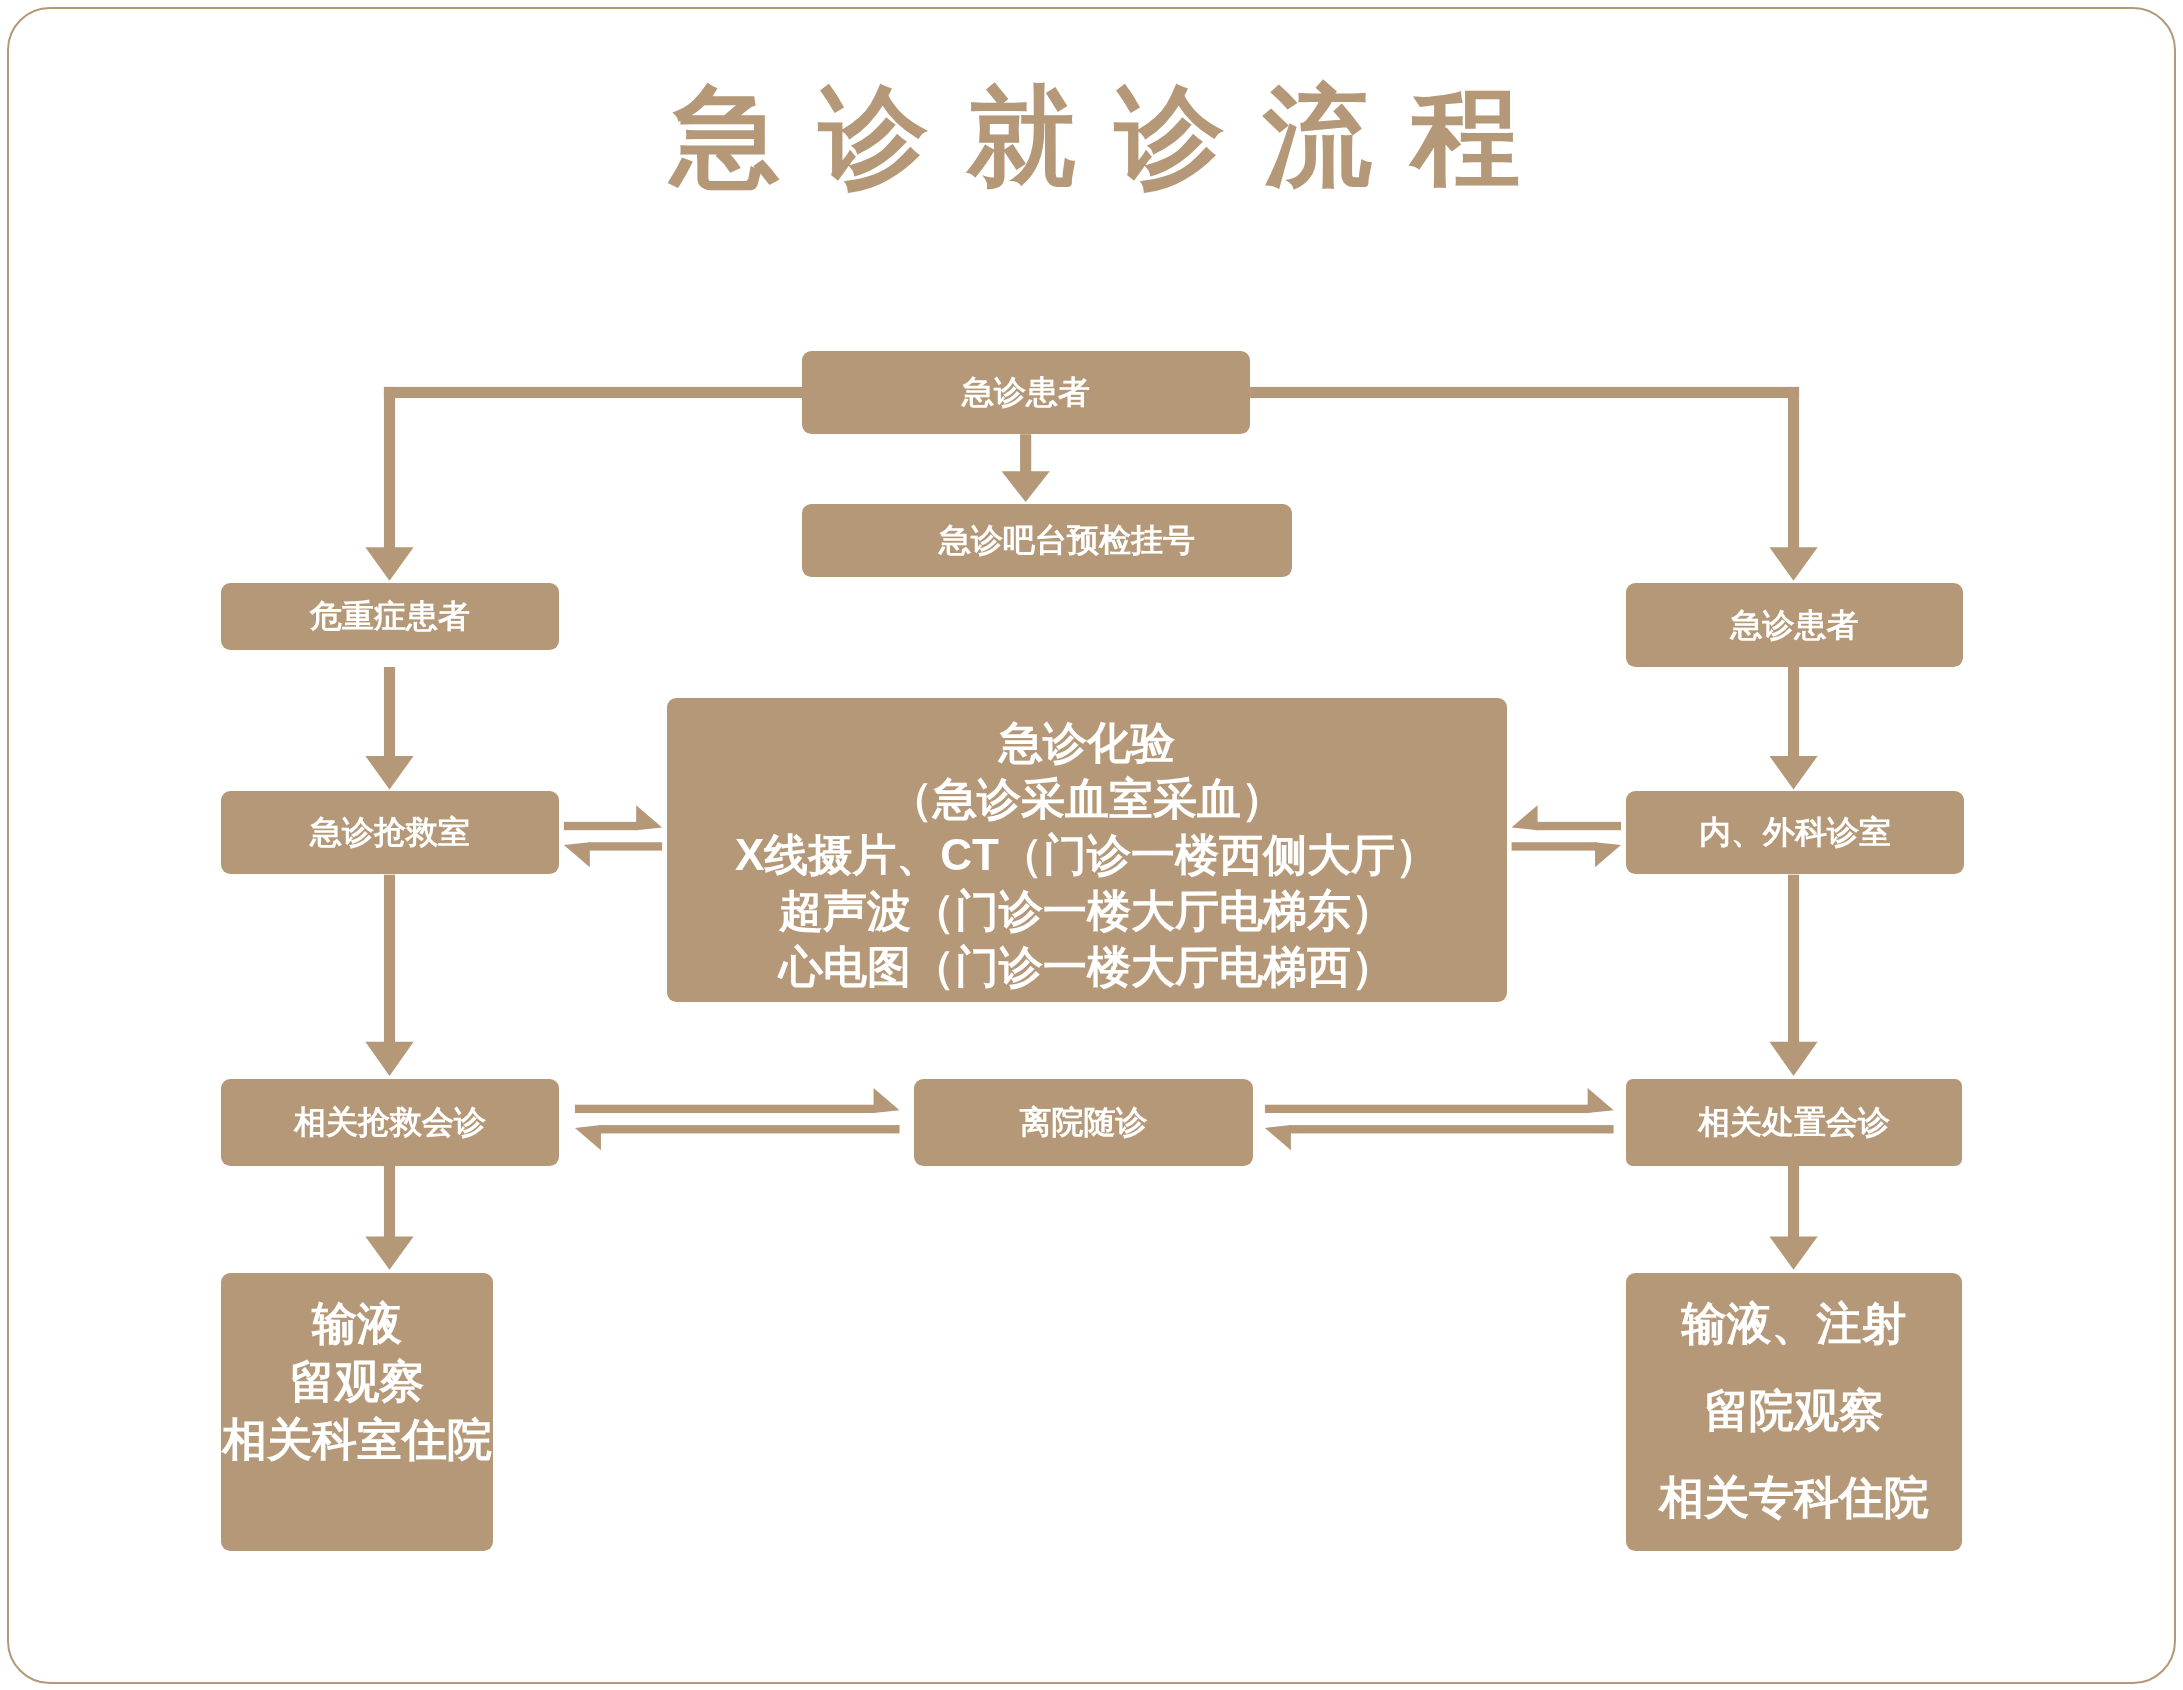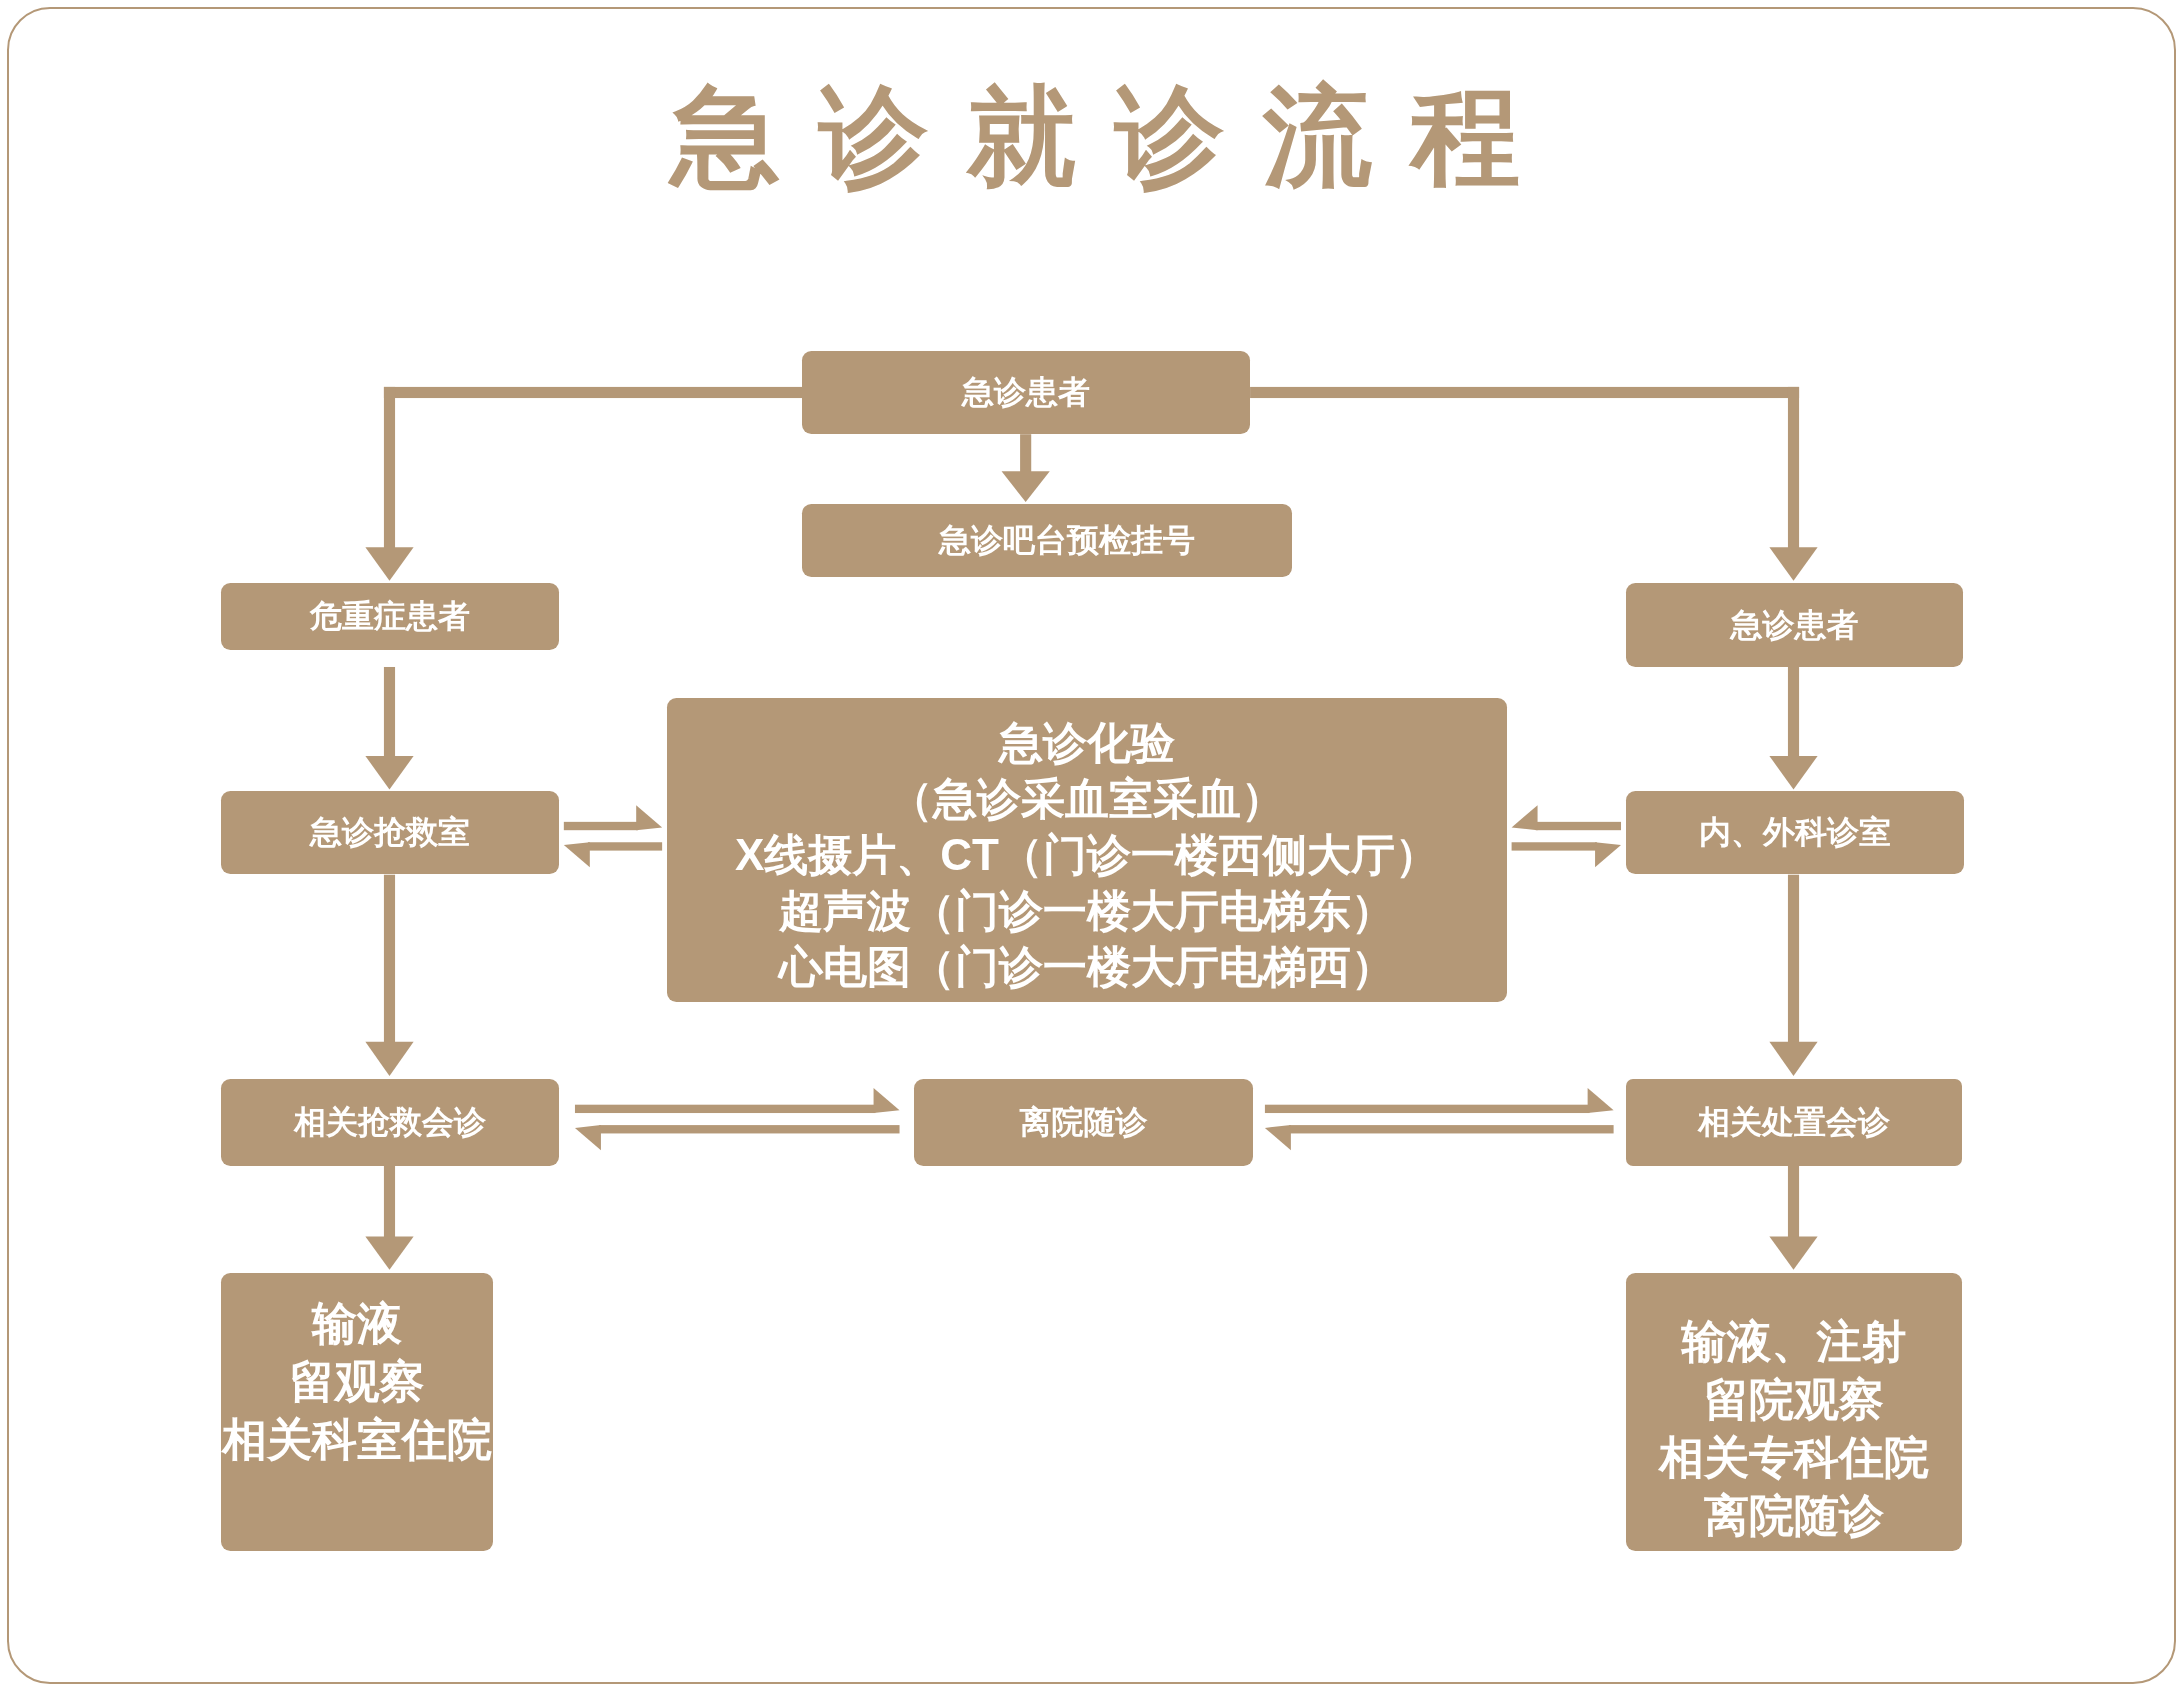--- a/index.html
+++ b/index.html
@@ -68,21 +68,21 @@
   #b-precheck       {left:802px;  top:504px;  width:490px; height:73px;padding-left:40px;}
   #b-critical       {left:221px;  top:583px;  width:338px; height:67px;}
   #b-rpatient       {left:1626px; top:583px;  width:337px; height:84px;}
   #b-rescue-room    {left:221px;  top:791px;  width:338px; height:83px;}
   #b-center         {left:667px;  top:698px;  width:840px; height:304px; padding-top:16.7px;}
   #b-clinic         {left:1626px; top:791px;  width:338px; height:83px;}
   #b-rescue-consult {left:221px;  top:1079px; width:338px; height:87px;align-items:center;}
   #b-pharmacy       {left:914px;  top:1079px; width:339px; height:87px;}
   #b-treat-consult  {left:1626px; top:1079px; width:336px; height:87px;border-radius:7px;}
   #b-left-outcome   {left:221px;  top:1273px; width:272px; height:278px; padding-top:22px;}
-  #b-right-outcome  {left:1626px; top:1273px; width:336px; height:278px; padding-top:40px;}
+  #b-right-outcome  {left:1626px; top:1273px; width:336px; height:278px; padding-top:22px;gap:29px;}
 </style>
 </head>
 <body>
 
 <div class="stage">
 
   <div class="frame"></div>
 
   <h1 class="title">急诊就诊流程</h1>
 

